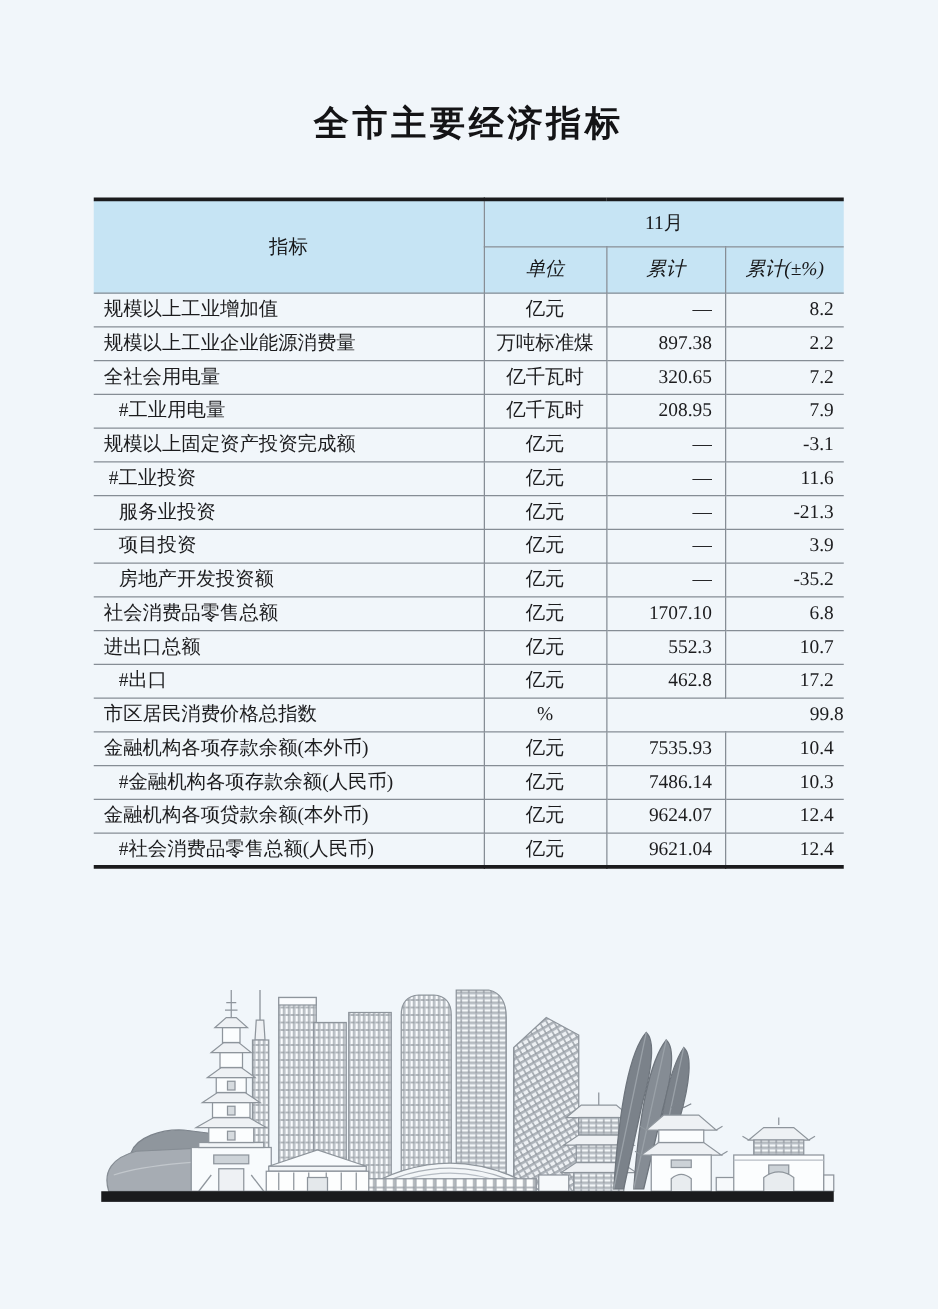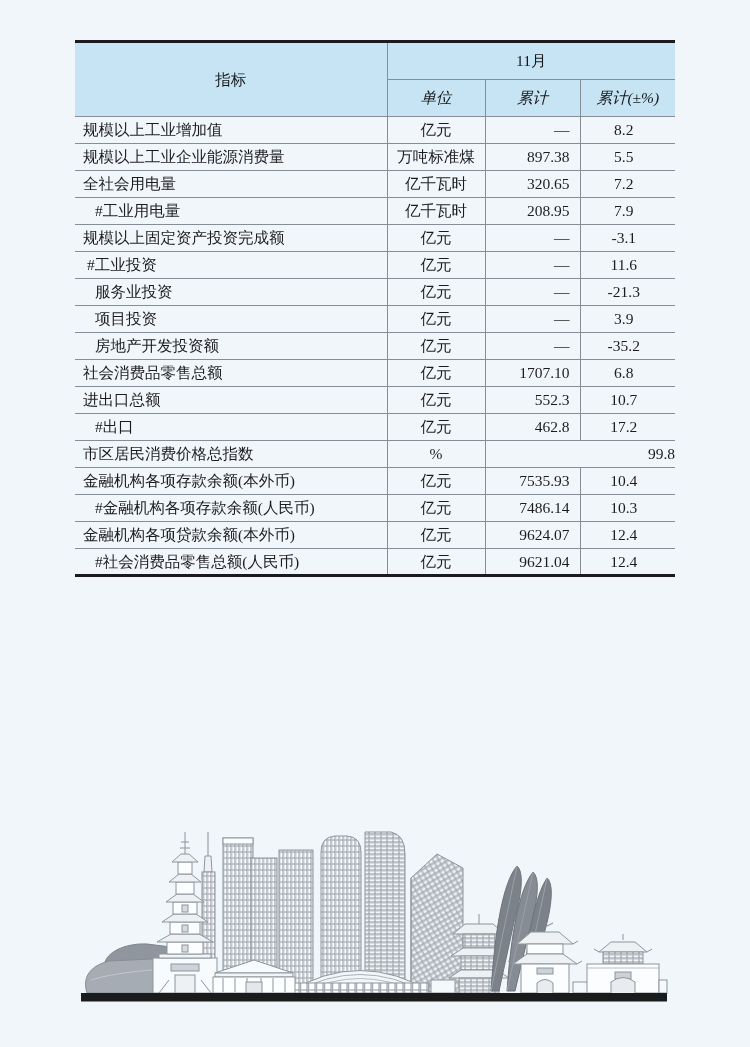--- a/index.html
+++ b/index.html
@@ -52,35 +52,36 @@
   .indicators thead tr.hr1 th { height:38px;margin-left:23px; }
   .indicators thead tr.hr2 th { height:37px;font-style:italic; }
 
   .indicators tbody td { height:27px; background:transparent; }
   td.c-ind  { text-align:left; }
   td.c-ind.indent-0 { padding-left:8px;margin-left:40px; }
   td.c-ind.indent-1 { padding-left:12px;margin-top:24px; }
   td.c-ind.indent-2 { padding-left:20px; }
   td.c-unit { text-align:center; }
   td.c-cum  { text-align:right; padding-right:10px; }
-  td.c-pct  { text-align:center; padding-right:8px;margin-left:16px; }
+  td.c-pct  { text-align:right; padding-right:8px;margin-left:16px; }
   td.c-cum.merged { text-align:right; padding-right:0; }
 
   .skyline-wrap {
     position:absolute;
     left:75px; top:770px;
     width:600px; height:205px;
   }
   .skyline-wrap svg { display:block; }
 </style>
 </head>
 <body>
 
 <div class="page">
 
+  <div class="page-title">全市主要经济指标</div>
 
   <table class="indicators">
     <colgroup>
         <col class="c1">
         <col class="c2">
         <col class="c3">
         <col class="c4">
       </colgroup>
     <thead>
       <tr class="hr1">
@@ -97,21 +98,21 @@
         <tr>
           <td class="c-ind indent-0">规模以上工业增加值</td>
           <td class="c-unit">亿元</td>
           <td class="c-cum">—</td>
           <td class="c-pct">8.2</td>
         </tr>
         <tr>
           <td class="c-ind indent-0">规模以上工业企业能源消费量</td>
           <td class="c-unit">万吨标准煤</td>
           <td class="c-cum">897.38</td>
-          <td class="c-pct">5.5</td>
+          <td class="c-pct">2.2</td>
         </tr>
         <tr>
           <td class="c-ind indent-0">全社会用电量</td>
           <td class="c-unit">亿千瓦时</td>
           <td class="c-cum">320.65</td>
           <td class="c-pct">7.2</td>
         </tr>
         <tr>
           <td class="c-ind indent-2">#工业用电量</td>
           <td class="c-unit">亿千瓦时</td>

